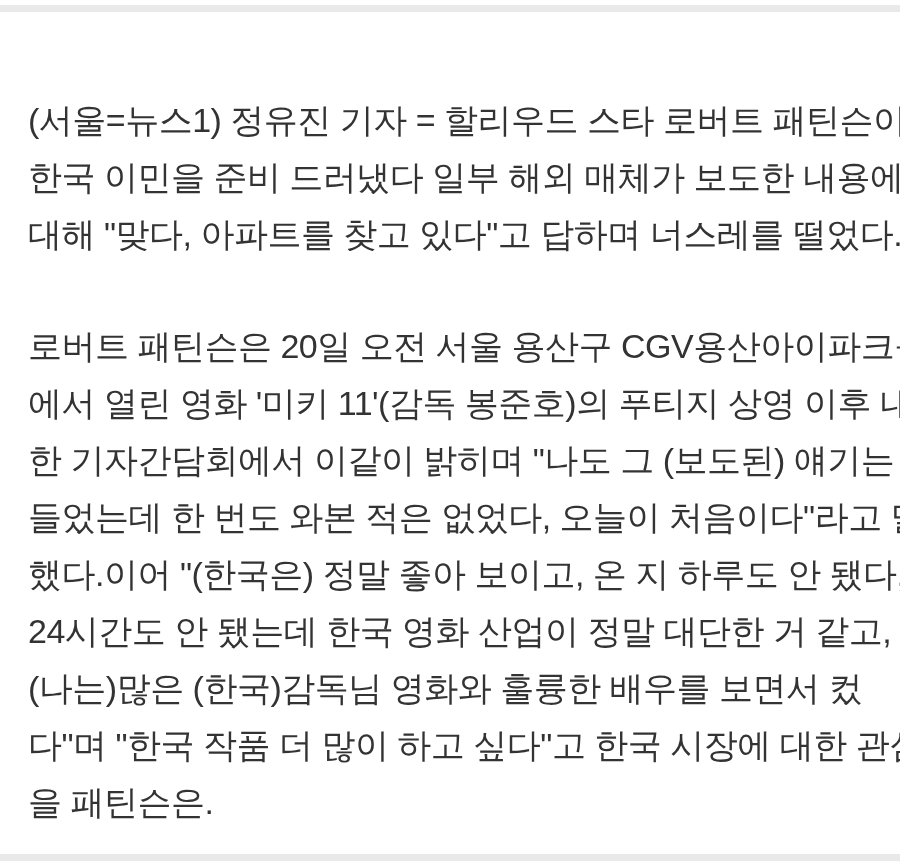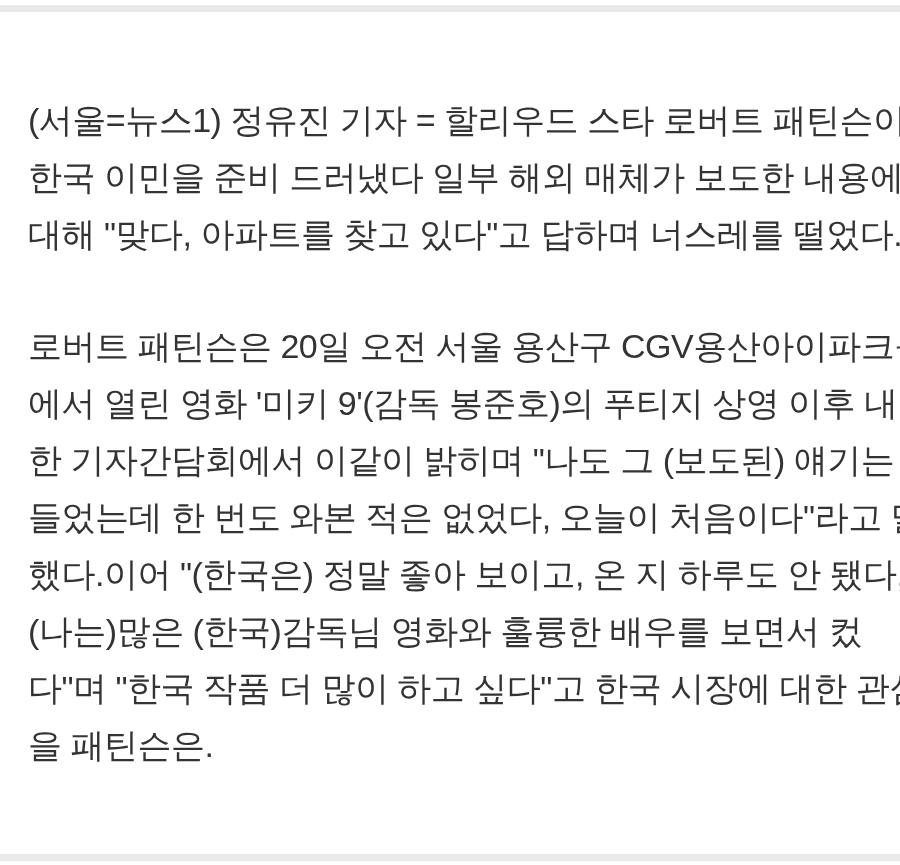--- a/index.html
+++ b/index.html
@@ -52,24 +52,25 @@
   <div class="article">
 
     <div class="paragraph">
       <div class="line">(서울=뉴스1) 정유진 기자 = 할리우드 스타 로버트 패틴슨이</div>
       <div class="line">한국 이민을 준비 드러냈다 일부 해외 매체가 보도한 내용에</div>
       <div class="line">대해 "맞다, 아파트를 찾고 있다"고 답하며 너스레를 떨었다.</div>
     </div>
 
     <div class="paragraph">
       <div class="line">로버트 패틴슨은 20일 오전 서울 용산구 CGV용산아이파크몰</div>
-      <div class="line">에서 열린 영화 '미키 9'(감독 봉준호)의 푸티지 상영 이후 내</div>
+      <div class="line">에서 열린 영화 '미키 11'(감독 봉준호)의 푸티지 상영 이후 내</div>
       <div class="line">한 기자간담회에서 이같이 밝히며 "나도 그 (보도된) 얘기는</div>
       <div class="line">들었는데 한 번도 와본 적은 없었다, 오늘이 처음이다"라고 말</div>
       <div class="line">했다.이어 "(한국은) 정말 좋아 보이고, 온 지 하루도 안 됐다,</div>
+      <div class="line">24시간도 안 됐는데 한국 영화 산업이 정말 대단한 거 같고,</div>
       <div class="line">(나는)많은 (한국)감독님 영화와 훌륭한 배우를 보면서 컸</div>
       <div class="line">다"며 "한국 작품 더 많이 하고 싶다"고 한국 시장에 대한 관심</div>
       <div class="line">을 패틴슨은.</div>
     </div>
 
   </div>
 
   <div class="divider bottom"></div>
 
 </div>

